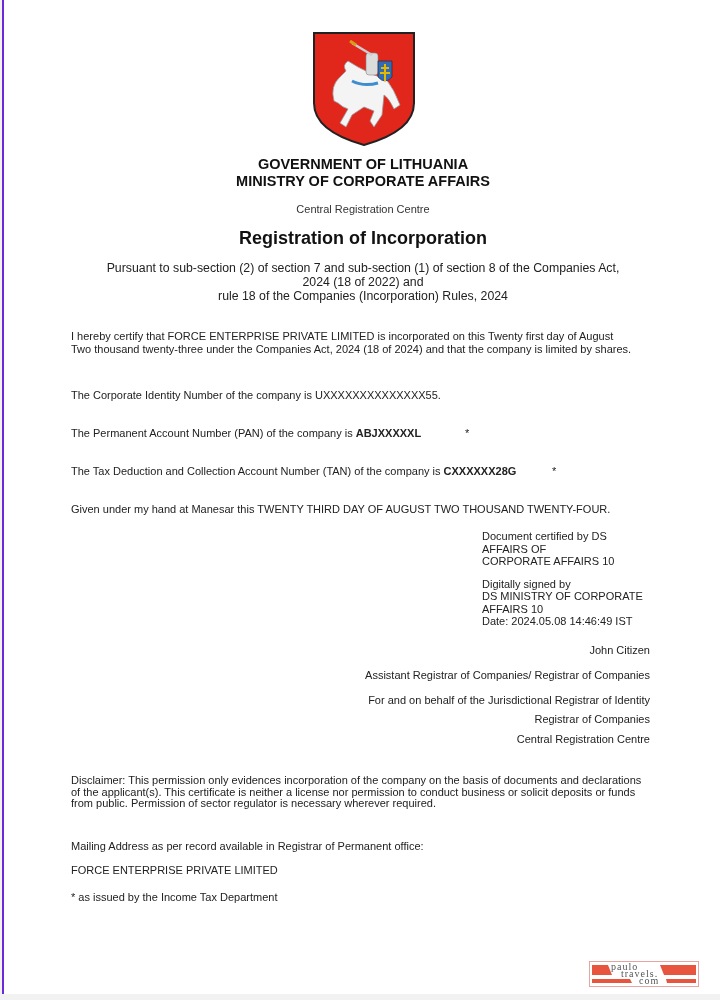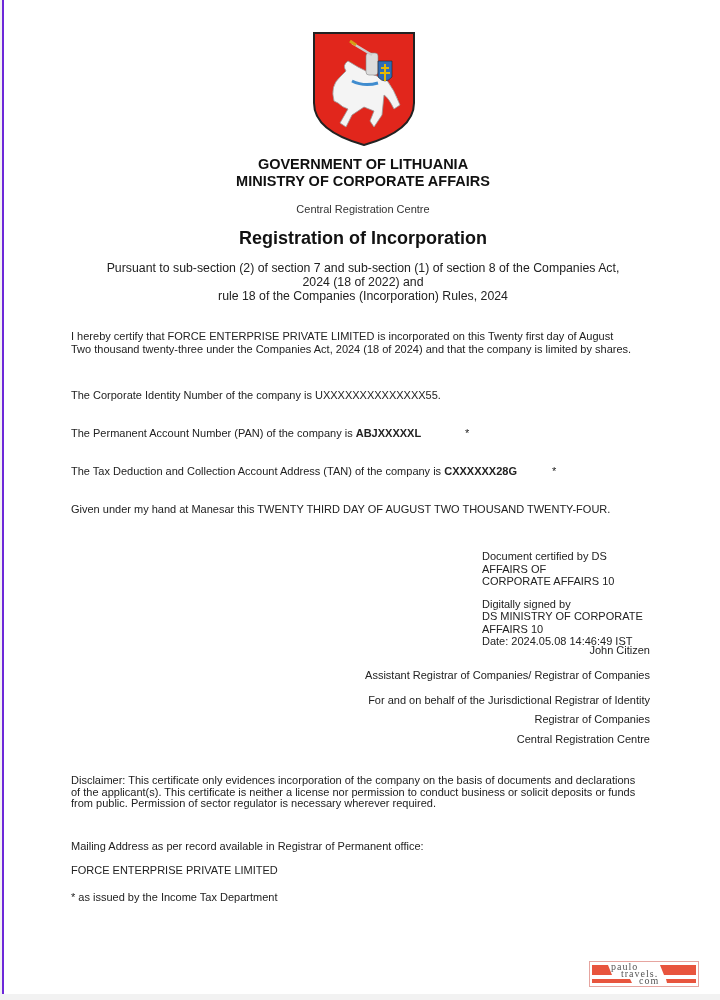--- a/index.html
+++ b/index.html
@@ -46,45 +46,45 @@
   <div class="abs body" style="left:67px; top:343px;">Two thousand twenty-three under the Companies Act, 2024 (18 of 2024) and that the company is limited by shares.</div>
 
   <div class="abs body" style="left:67px; top:389px;">The Corporate Identity Number of the company is UXXXXXXXXXXXXXX55.</div>
 
   <div class="abs body" style="left:67px; top:427px;">
     <span>The Permanent Account Number (PAN) of the company is </span><span class="b">ABJXXXXXL</span>
   </div>
   <div class="abs body" style="left:461px; top:427px;">*</div>
 
   <div class="abs body" style="left:67px; top:465px;">
-    <span>The Tax Deduction and Collection Account Address (TAN) of the company is </span><span class="b">CXXXXXX28G</span>
+    <span>The Tax Deduction and Collection Account Number (TAN) of the company is </span><span class="b">CXXXXXX28G</span>
   </div>
   <div class="abs body" style="left:548px; top:465px;">*</div>
 
   <div class="abs body" style="left:67px; top:503px;">Given under my hand at Manesar this TWENTY THIRD DAY OF AUGUST TWO THOUSAND TWENTY-FOUR.</div>
 
-  <div class="abs body" style="left:478px; top:530px; line-height:12.5px;margin-top:20px;">
+  <div class="abs body" style="left:478px; top:530px; line-height:12.5px;">
     <div>Document certified by DS</div>
     <div>AFFAIRS OF</div>
     <div>CORPORATE AFFAIRS 10</div>
     <div style="height:10px;"></div>
     <div>Digitally signed by</div>
     <div>DS MINISTRY OF CORPORATE</div>
     <div>AFFAIRS 10</div>
     <div>Date: 2024.05.08 14:46:49 IST</div>
   </div>
 
   <div class="abs body right" style="top:644px;">John Citizen</div>
   <div class="abs body right" style="top:669px;">Assistant Registrar of Companies/ Registrar of Companies</div>
   <div class="abs body right" style="top:694px;">For and on behalf of the Jurisdictional Registrar of Identity</div>
   <div class="abs body right" style="top:713px;">Registrar of Companies</div>
   <div class="abs body right" style="top:733px;">Central Registration Centre</div>
 
   <div class="abs body" style="left:67px; top:775px; line-height:11.5px;">
-    <div>Disclaimer: This certificate only evidences incorporation of the company on the basis of documents and declarations</div>
+    <div>Disclaimer: This permission only evidences incorporation of the company on the basis of documents and declarations</div>
     <div>of the applicant(s). This certificate is neither a license nor permission to conduct business or solicit deposits or funds</div>
     <div>from public. Permission of sector regulator is necessary wherever required.</div>
   </div>
 
   <div class="abs body" style="left:67px; top:840px;">Mailing Address as per record available in Registrar of Permanent office:</div>
   <div class="abs body" style="left:67px; top:864px;">FORCE ENTERPRISE PRIVATE LIMITED</div>
   <div class="abs body" style="left:67px; top:891px;">* as issued by the Income Tax Department</div>
 
   <div class="wm">
     <svg width="108" height="24" viewBox="0 0 108 24" style="position:absolute;left:0;top:0;">

